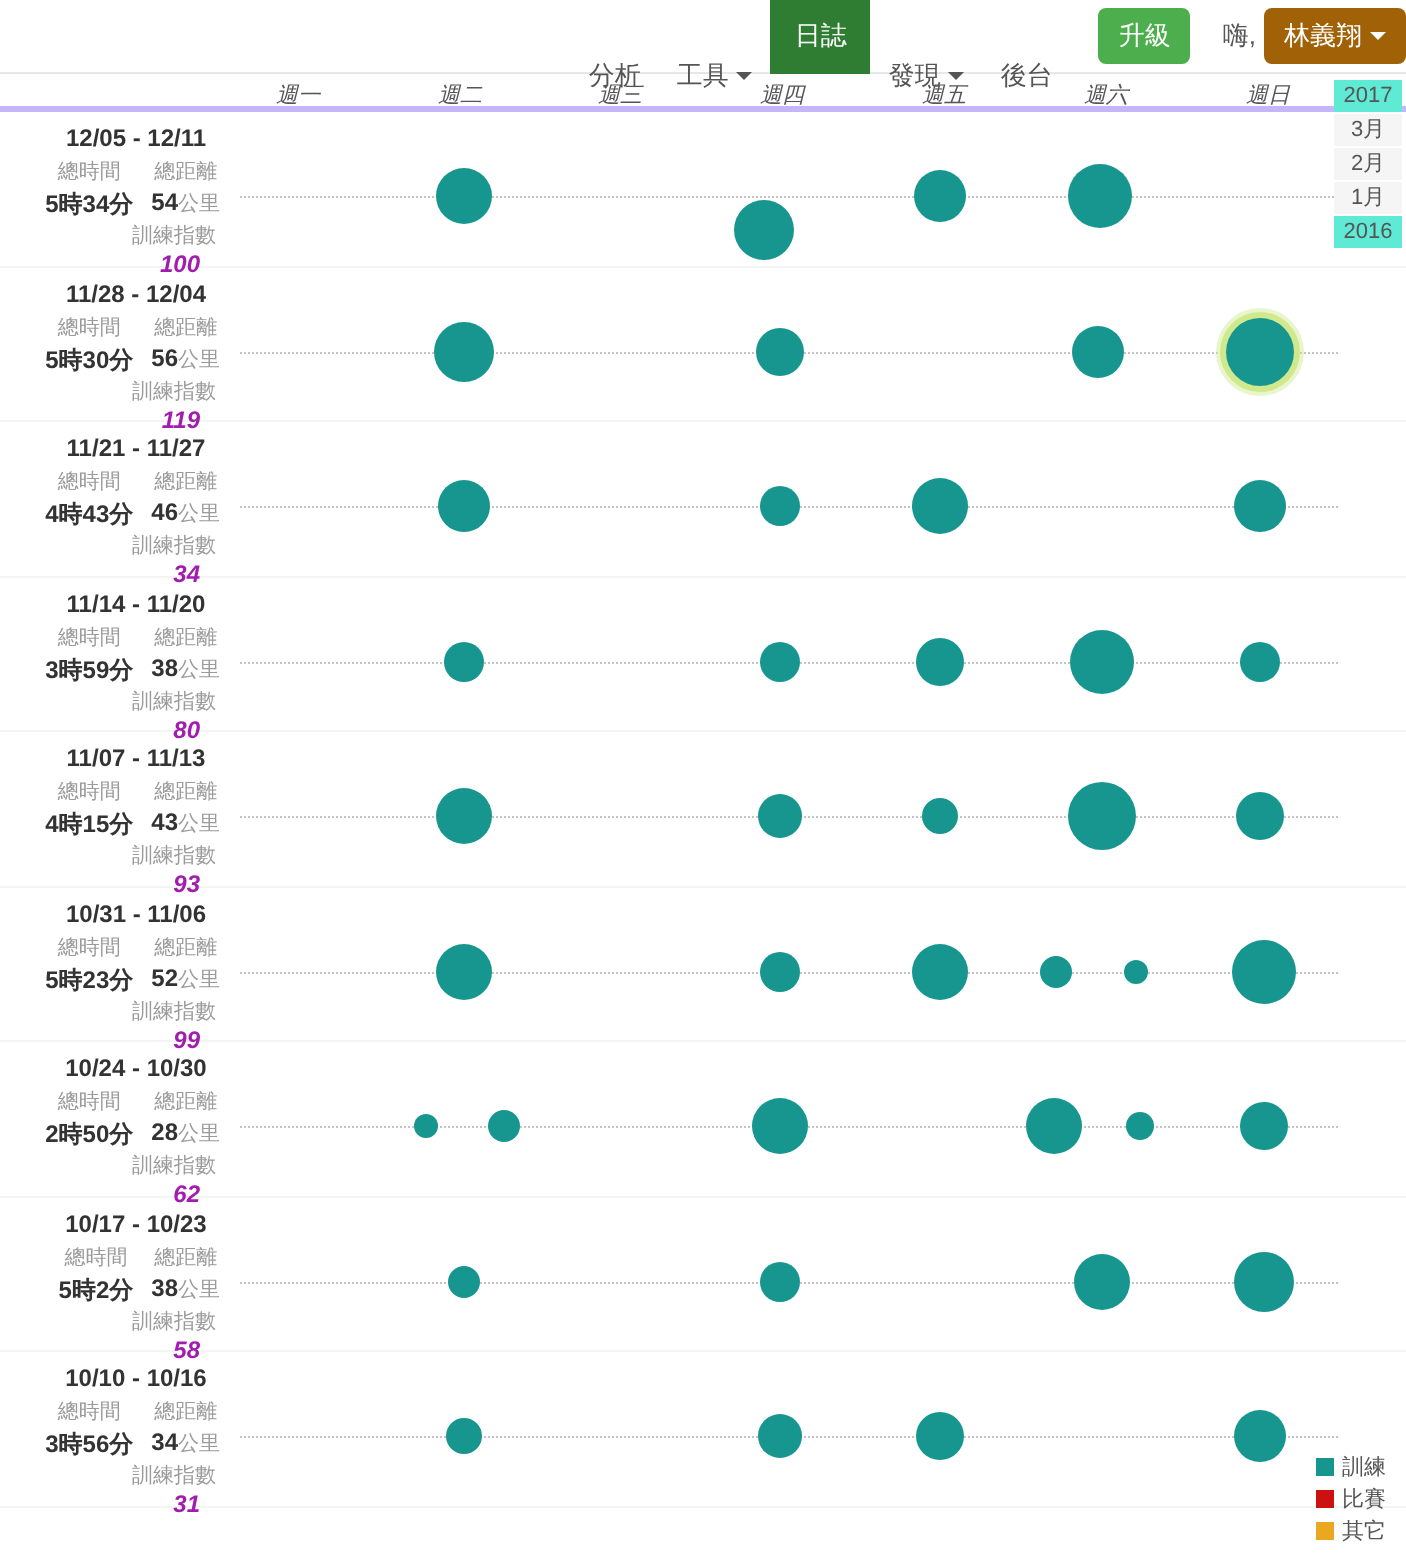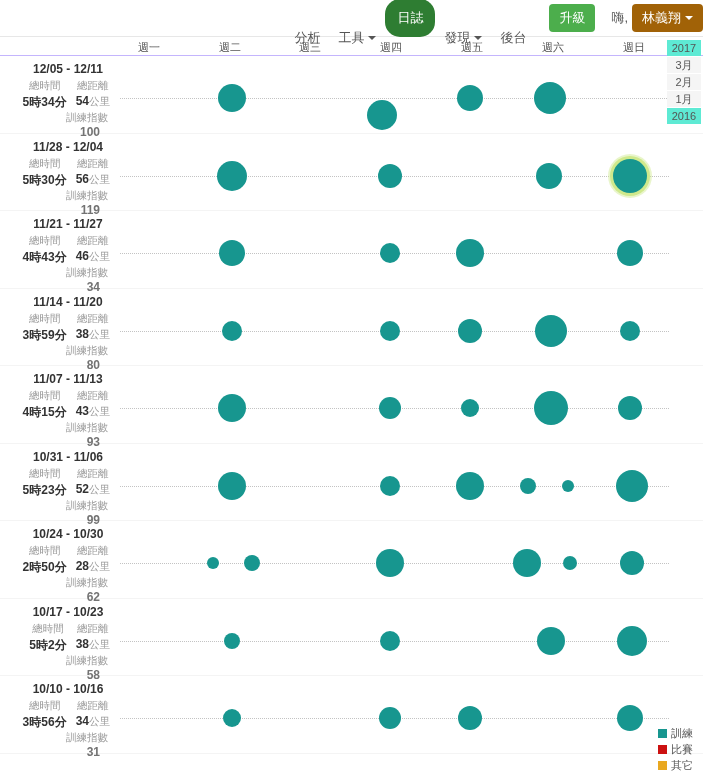--- a/index.html
+++ b/index.html
@@ -4,32 +4,32 @@
 <style>
   * { margin:0; padding:0; box-sizing:border-box; }
   html,body { width:703px; height:783px; background:#fff; overflow:hidden;
     font-family:"Liberation Sans", sans-serif; color:#333; }
 
   
   .topbar { display:flex; align-items:center; height:37px; border-bottom:1px solid #e7e7e7; background:#fff; }
   .brand { margin-left:28px; font-size:17px; font-weight:bold; font-style:italic; color:#2d7a2d; letter-spacing:.2px; }
   .nav { margin-left:auto; display:flex; align-items:center; }
   .nav-link { font-size:13px; color:#555; padding:10px 9px; cursor:pointer; white-space:nowrap;margin-top:39px; }
-  .nav-pill { font-size:13px; color:#fff; background:#2e7d32; padding:10px 12px; cursor:pointer;border-radius:15px; }
+  .nav-pill { font-size:13px; color:#fff; background:#2e7d32; padding:10px 12px; cursor:pointer; }
   .caret { display:inline-block; width:0; height:0; border-left:4px solid transparent;
            border-right:4px solid transparent; border-top:4px solid currentColor;
            margin-left:4px; vertical-align:middle; }
   .btn { display:inline-flex; align-items:center; font-size:13px; color:#fff; border-radius:4px;
          padding:5px 10px; cursor:pointer; white-space:nowrap; }
   .btn-upgrade { background:#4cae4c; margin-left:14px; }
   .greeting { font-size:13px; color:#555; margin-left:16px; margin-right:4px; white-space:nowrap; }
   .btn-user { background:#a16207; margin-right:0; }
 
   
-  .dayheader { position:relative; height:19px; border-bottom:1px solid #c4b5fd; }
+  .dayheader { position:relative; height:19px; border-bottom:3px solid #c4b5fd;font-style:italic; }
   .dayheader .day { position:absolute; top:3px; width:80px; text-align:center;
     font-size:11px; color:#555; }
 
   
   .sidenav { position:absolute; top:40px; right:2px; width:34px; z-index:5; }
   .sidenav .snav-item { height:16px; line-height:16px; text-align:center; font-size:11px;
     color:#555; margin-bottom:1px; cursor:pointer; }
   .sidenav .year { background:#5eead4; }
   .sidenav .month { background:#f5f5f5; }
 
@@ -37,21 +37,21 @@
   .calendar { position:relative; }
   .week-row { position:relative; width:703px; height:77.5px; border-bottom:1px solid #f4f4f4; }
   .week-info { position:relative; width:122px; padding-top:6px; z-index:3; }
   .week-date { font-size:12px; font-weight:bold; color:#333; text-align:center; padding-left:14px; }
   .week-cols { display:flex; justify-content:flex-end; gap:9px; padding-right:12px; margin-top:3px; }
   .wcol { text-align:center; }
   .wlbl { font-size:10.5px; color:#9b9b9b; }
   .wval { font-size:12px; font-weight:bold; color:#333; margin-top:1px; white-space:nowrap; }
   .unit { font-size:10.5px; font-weight:normal; color:#9b9b9b; }
   .idx-lbl { font-size:10.5px; color:#9b9b9b; text-align:right; padding-right:14px; margin-top:0; }
-  .idx-val { font-size:12px; font-weight:bold; color:#737373; text-align:right; padding-right:22px; }
+  .idx-val { font-size:12px; font-weight:bold; color:#a21caf; text-align:right; padding-right:22px;font-style:italic; }
   .dotline { position:absolute; left:120px; right:34px; top:42px; height:0;
     border-top:1px dotted #c3c3c3; z-index:1; }
   .bubble { position:absolute; border-radius:50%; z-index:2; cursor:pointer; }
   .bubble.ring { box-shadow:0 0 0 3px #cfe98c, 0 0 0 5px rgba(207,233,140,.45); }
 
   
   .legend { position:absolute; left:658px; top:726px; z-index:6; }
   .legend-item { display:flex; align-items:center; gap:4px; height:15px; margin-bottom:1px; }
   .legend-swatch { width:9px; height:9px; }
   .legend-label { font-size:11px; color:#555; white-space:nowrap; }

